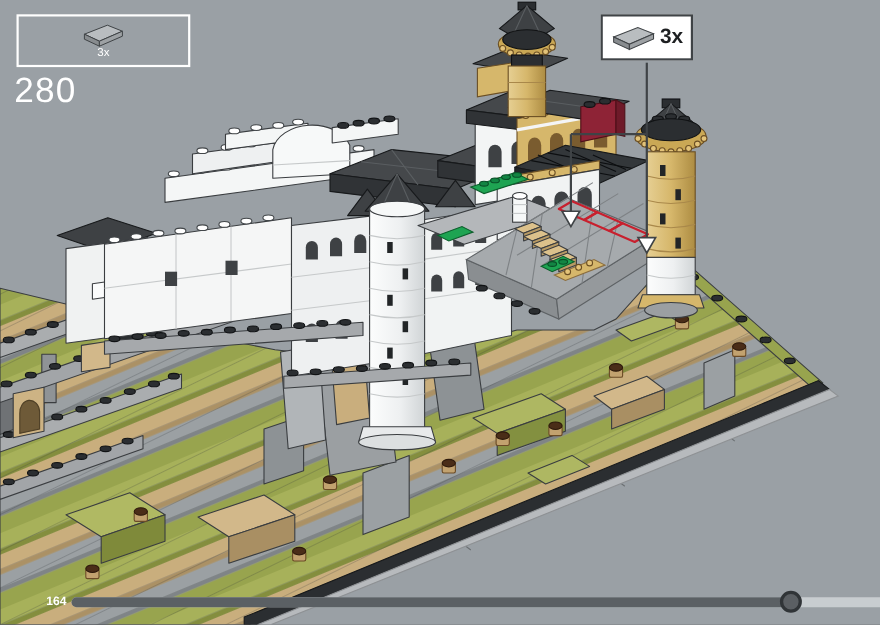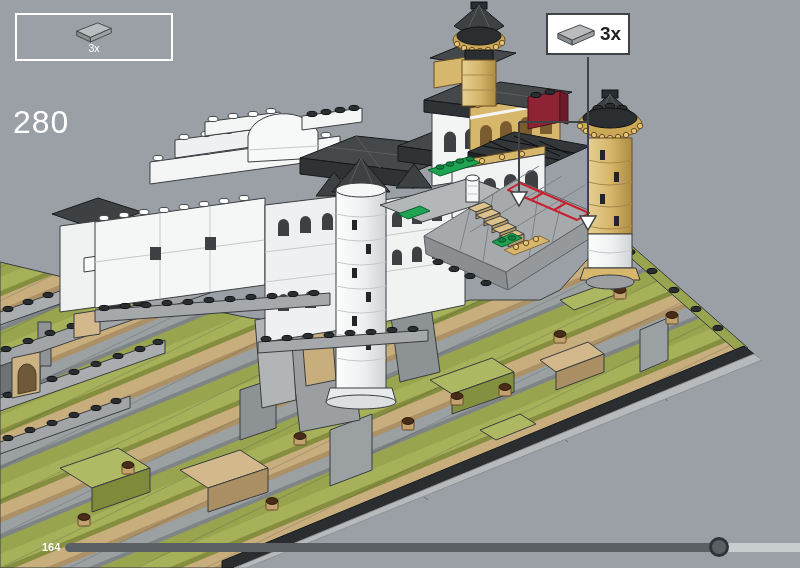--- a/index.html
+++ b/index.html
@@ -15,21 +15,21 @@
   #scene{position:absolute;left:0;top:0;}
   
   .parts-panel{
     position:absolute;left:15px;top:13px;width:158px;height:48px;
     border:2px solid #ffffff;box-sizing:border-box;
     display:flex;flex-direction:column;align-items:center;justify-content:center;
   }
   .parts-panel .qty{color:#ffffff;font-size:10.5px;margin-top:-2px;}
   .step-number{
     position:absolute;left:13px;top:64px;color:#ffffff;
-    font-size:32px;font-weight:400;letter-spacing:1px;margin-top:40px;
+    font-size:32px;font-weight:400;letter-spacing:1px;
   }
   
   .callout-box{
     position:absolute;left:546px;top:13px;width:84px;height:42px;
     background:#ffffff;border:2px solid #3f4346;box-sizing:border-box;
     display:flex;align-items:center;justify-content:center;gap:3px;
   }
   .callout-box .qty{color:#1d1f21;font-size:19px;font-weight:600;}
   
   .progress{position:absolute;left:0;top:536px;width:800px;height:26px;margin-left:29px;}

